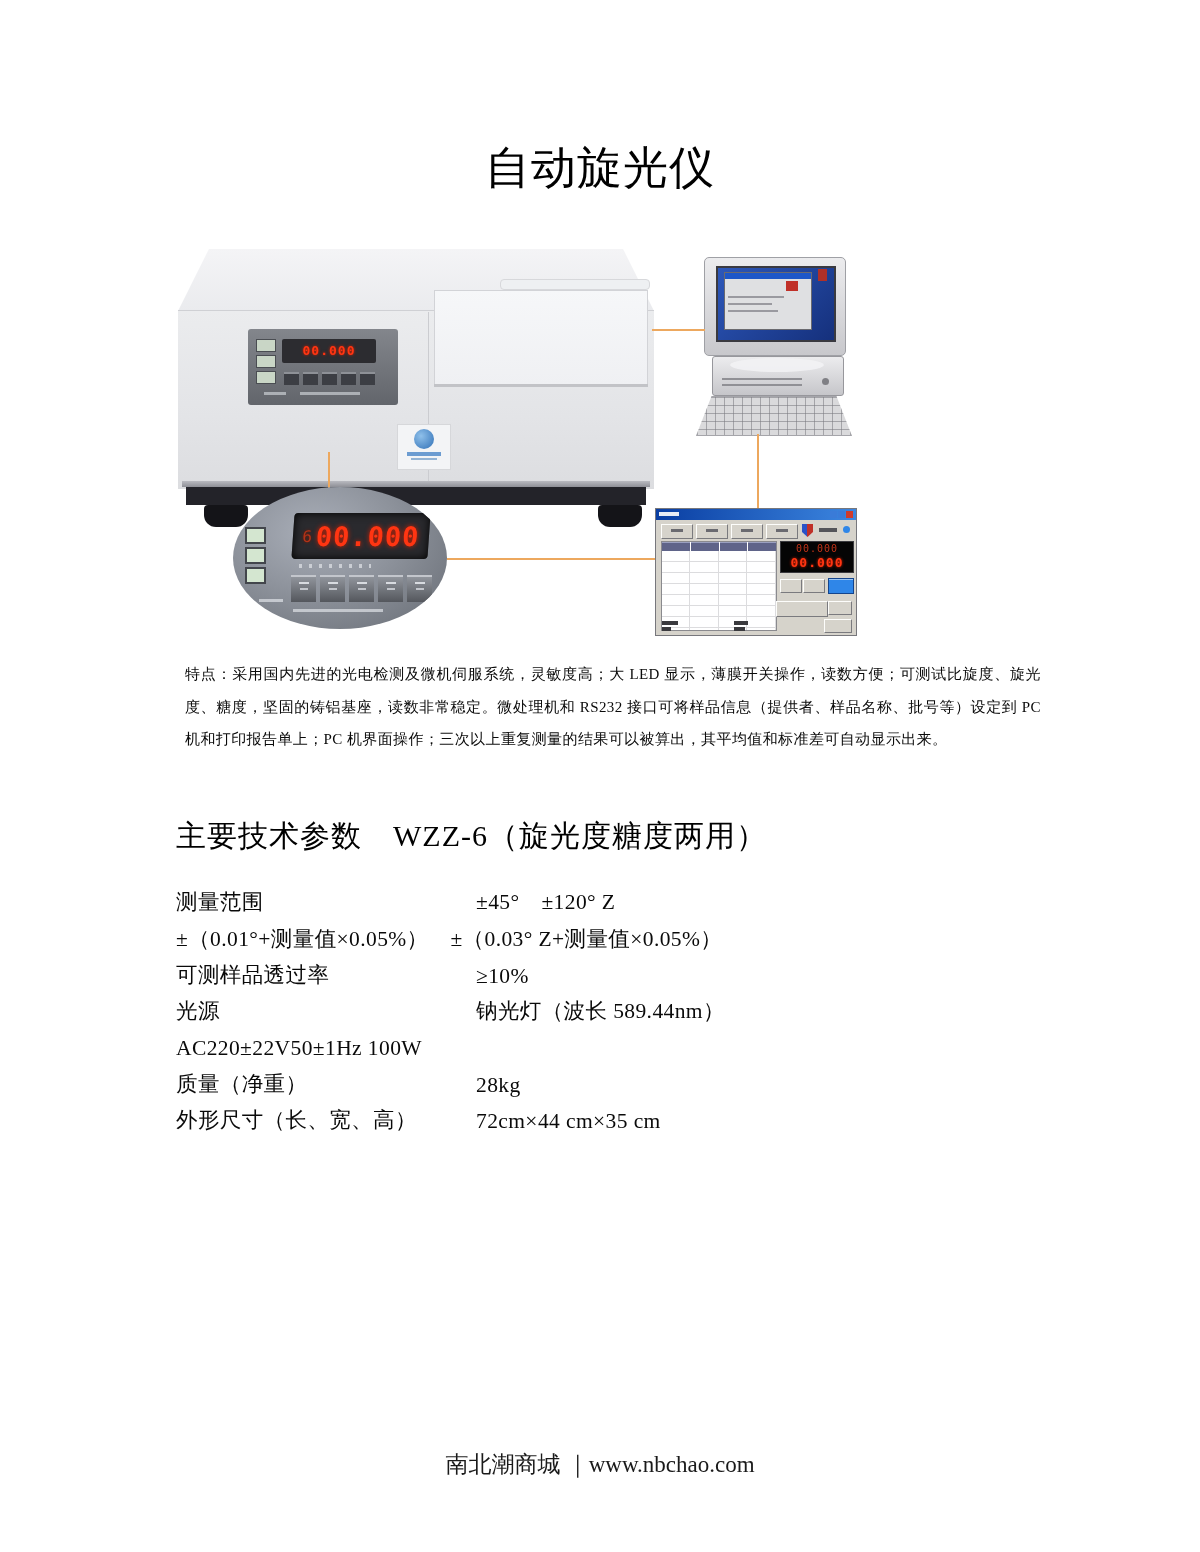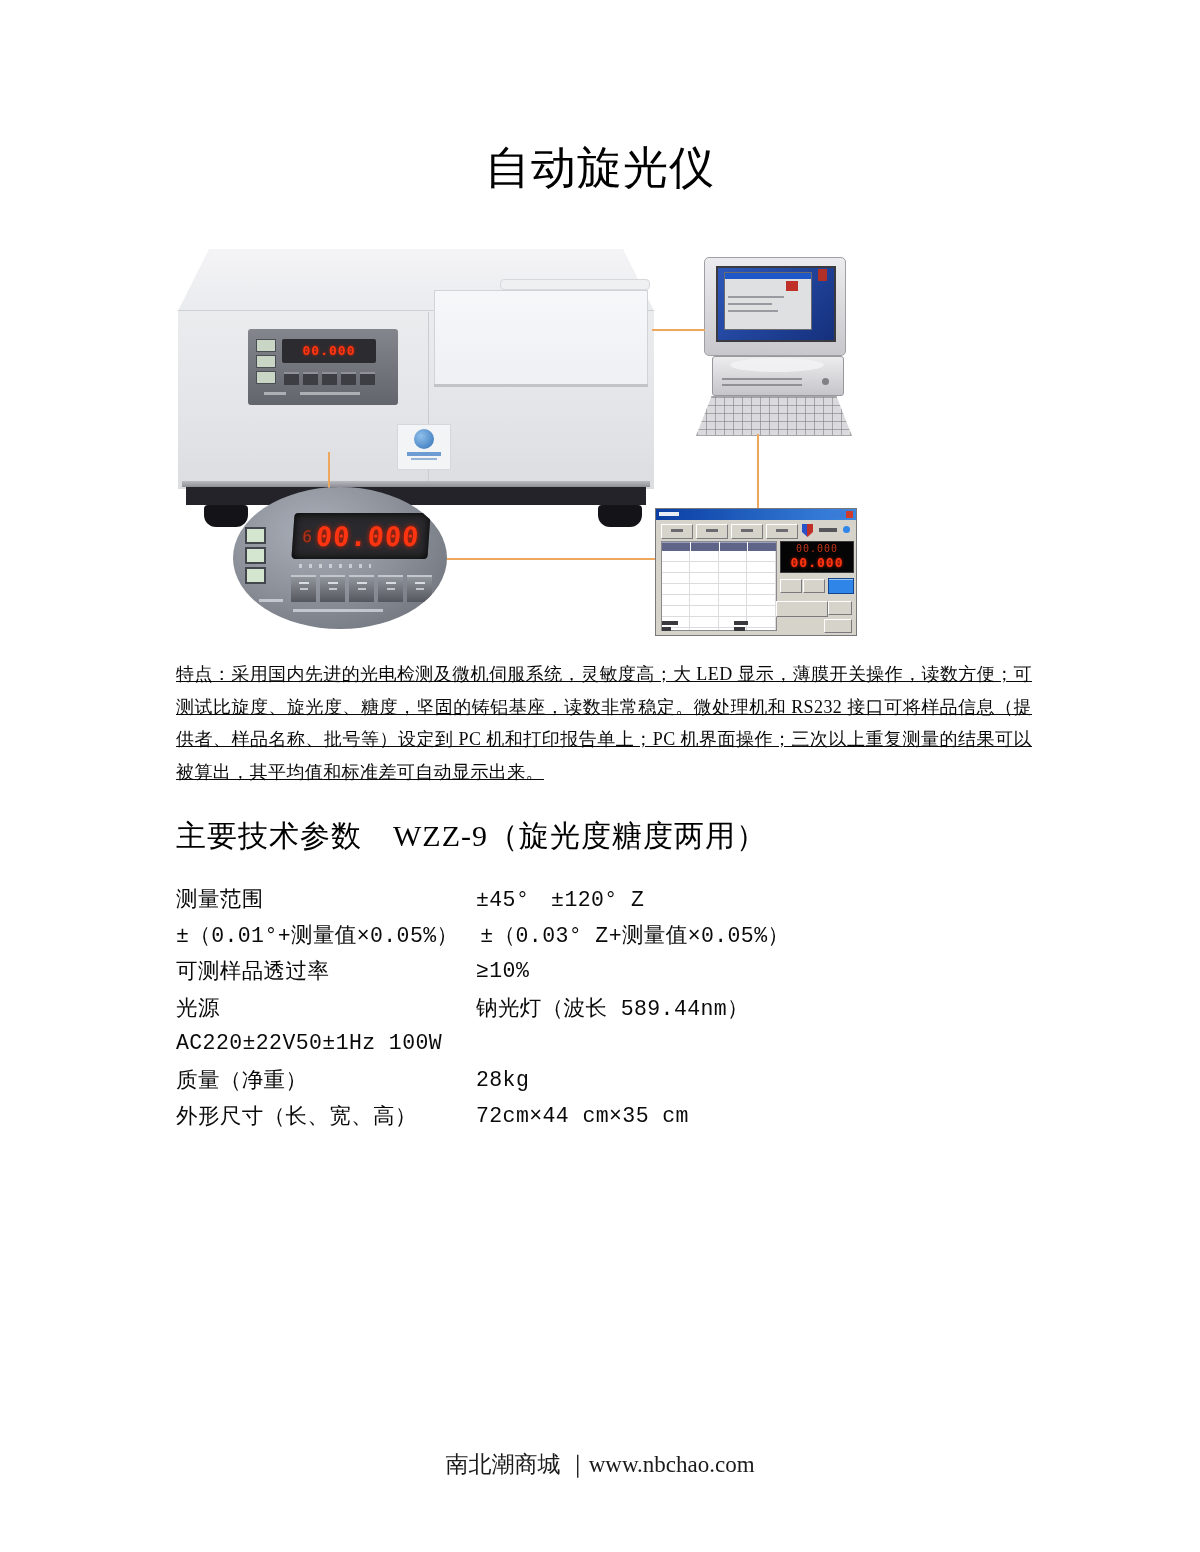--- a/index.html
+++ b/index.html
@@ -4,24 +4,24 @@
 <style>
   html,body{margin:0;padding:0;background:#ffffff;}
   .page{
     position:relative;width:1180px;height:1552px;background:#ffffff;overflow:hidden;
     font-family:"Liberation Serif","DejaVu Serif",serif;color:#0a0a0a;
   }
   .abs{position:absolute;}
 
   
   .doc-title{top:138px;left:0;width:1200px;text-align:center;font-size:45px;letter-spacing:1px;color:#000;}
-  .intro{left:176px;top:658px;width:856px;font-size:18px;line-height:32.7px;text-align:justify;letter-spacing:.4px;text-decoration:underline;}
+  .intro{left:185px;top:658px;width:856px;font-size:15px;line-height:32.7px;text-align:justify;letter-spacing:.4px;}
   .section-heading{left:176px;top:816px;font-size:30px;letter-spacing:1px;color:#000;}
   .spec-table{left:176px;top:880px;width:900px;}
-  .spec-row{display:flex;height:36.3px;align-items:center;font-family:Liberation Mono, monospace;}
+  .spec-row{display:flex;height:36.3px;align-items:flex-end;}
   .spec-label{width:300px;font-size:21.5px;letter-spacing:.4px;}
   .spec-value{font-size:21.5px;letter-spacing:.4px;}
   .page-footer{top:1449px;left:0;width:1200px;text-align:center;font-size:23px;color:#1a1a1a;}
 
   
   .conn{background:#eda85e;}
   .conn-h1{left:652px;top:329px;width:53px;height:2px;}
   .conn-v1{left:328px;top:452px;width:2px;height:40px;}
   .conn-h2{left:447px;top:558px;width:209px;height:2px;}
   .conn-v2{left:757px;top:434px;width:2px;height:75px;}
@@ -267,21 +267,21 @@
 
     <div class="sw-mark" style="left:6px;top:112px;width:16px;"></div>
     <div class="sw-mark" style="left:6px;top:118px;width:9px;"></div>
     <div class="sw-mark" style="left:78px;top:112px;width:14px;"></div>
     <div class="sw-mark" style="left:78px;top:118px;width:11px;"></div>
     <div class="sw-btn" style="left:168px;top:110px;width:26px;height:12px;"></div>
   </div>
 
   <div class="abs intro">特点：采用国内先进的光电检测及微机伺服系统，灵敏度高；大 LED 显示，薄膜开关操作，读数方便；可测试比旋度、旋光度、糖度，坚固的铸铝基座，读数非常稳定。微处理机和 RS232 接口可将样品信息（提供者、样品名称、批号等）设定到 PC 机和打印报告单上；PC 机界面操作；三次以上重复测量的结果可以被算出，其平均值和标准差可自动显示出来。</div>
 
-  <div class="abs section-heading">主要技术参数　WZZ-9（旋光度糖度两用）</div>
+  <div class="abs section-heading">主要技术参数　WZZ-6（旋光度糖度两用）</div>
   <div class="abs spec-table" id="spec-rows">
       <div class="spec-row">
         <div class="spec-label">测量范围</div>
         <div class="spec-value">±45°　±120° Z</div>
       </div>
       <div class="spec-row">
         <div class="spec-value">±（0.01°+测量值×0.05%）　±（0.03° Z+测量值×0.05%）</div>
       </div>
       <div class="spec-row">
         <div class="spec-label">可测样品透过率</div>

